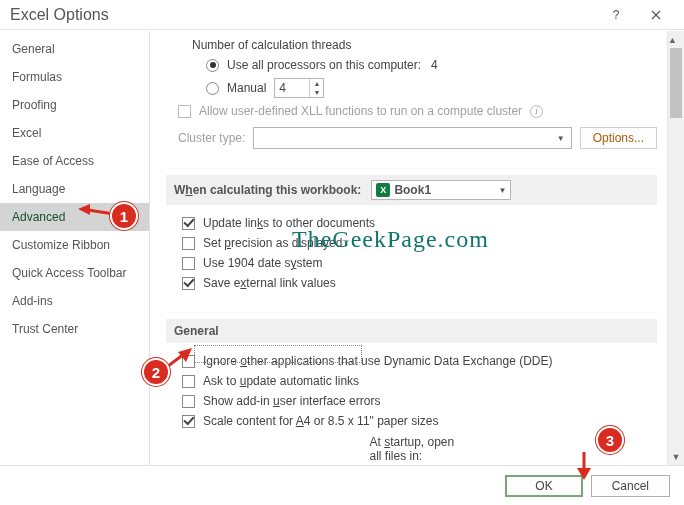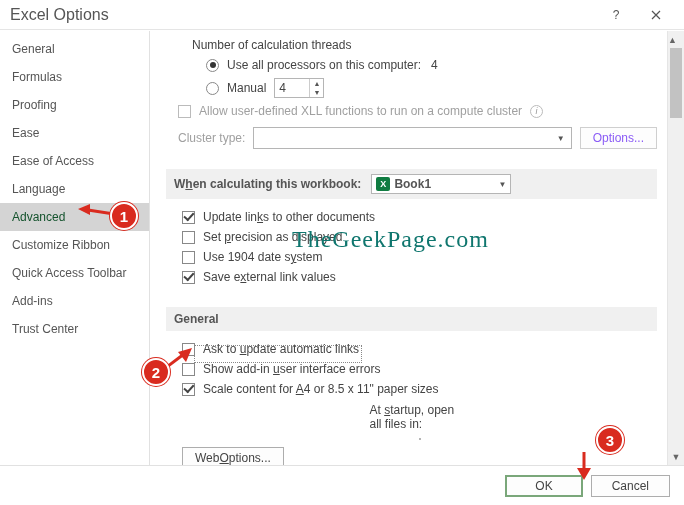--- a/index.html
+++ b/index.html
@@ -87,21 +87,21 @@
     left: 2px;
     right: 2px;
     height: 70px;
     background: #c2c2c2;
   }
   .section-heading {
     background: #f0f0f0;
     padding: 5px 8px;
     font-weight: 600;
     color: #555;
-    margin: 20px 0 8px 0;
+    margin: 26px 0 8px 0;
     display: flex;
     align-items: center;
     gap: 10px;
   }
   .section-heading.with-dd {
     justify-content: flex-start;
   }
   .dd {
     display: inline-flex;
     align-items: center;
@@ -187,21 +187,21 @@
   }
   .btn {
     border: 1px solid #adadad;
     background: #fdfdfd;
     height: 22px;
     padding: 0 12px;
     display: inline-flex;
     align-items: center;
     color: #444;
   }
-  .btn.disabled { color: #8b5cf6; border-color: #cfcfcf; }
+  .btn.disabled { color: #a16207; border-color: #cfcfcf; }
   .btn.primary-outline {
     border: 2px solid #7aa77a;
     padding: 0 28px;
   }
   .cluster-row {
     display:flex; align-items:center; gap:8px; margin:6px 0 4px 12px;justify-content:center;
   }
   .cluster-dd {
     flex:1;
     border:1px solid #b5b5b5;
@@ -278,21 +278,21 @@
       </svg>
   </div>
 </div>
 
 <div class="content">
 
   <div class="sidebar">
     <div class="sidebar-item"><span>General</span></div>
     <div class="sidebar-item"><span>Formulas</span></div>
     <div class="sidebar-item"><span>Proofing</span></div>
-    <div class="sidebar-item"><span>Ease</span></div>
+    <div class="sidebar-item"><span>Excel</span></div>
     <div class="sidebar-item"><span>Ease of Access</span></div>
     <div class="sidebar-item"><span>Language</span></div>
     <div class="sidebar-item selected"><span>Advanced</span></div>
     <div class="sidebar-item"><span>Customize Ribbon</span></div>
     <div class="sidebar-item"><span>Quick Access Toolbar</span></div>
     <div class="sidebar-item"><span>Add-ins</span></div>
     <div class="sidebar-item"><span>Trust Center</span></div>
   </div>
 
   <div class="main">
@@ -353,20 +353,24 @@
         <div class="row">
           <span class="checkbox checked"></span>
           <span class="label">Save e<u>x</u>ternal link values</span>
         </div>
       </div>
 
       <div class="section-heading">
         <span>General</span>
       </div>
       <div class="option-list">
+        <div class="row">
+          <span class="checkbox"></span>
+          <span class="label">Ignore <u>o</u>ther applications that use Dynamic Data Exchange (DDE)</span>
+        </div>
         <div class="row" style="position:relative;">
           <span class="checkbox"></span>
           <span class="label">Ask to <u>u</u>pdate automatic links</span>
         </div>
         <div class="row">
           <span class="checkbox"></span>
           <span class="label">Show add-in <u>u</u>ser interface errors</span>
         </div>
         <div class="row">
           <span class="checkbox checked"></span>

